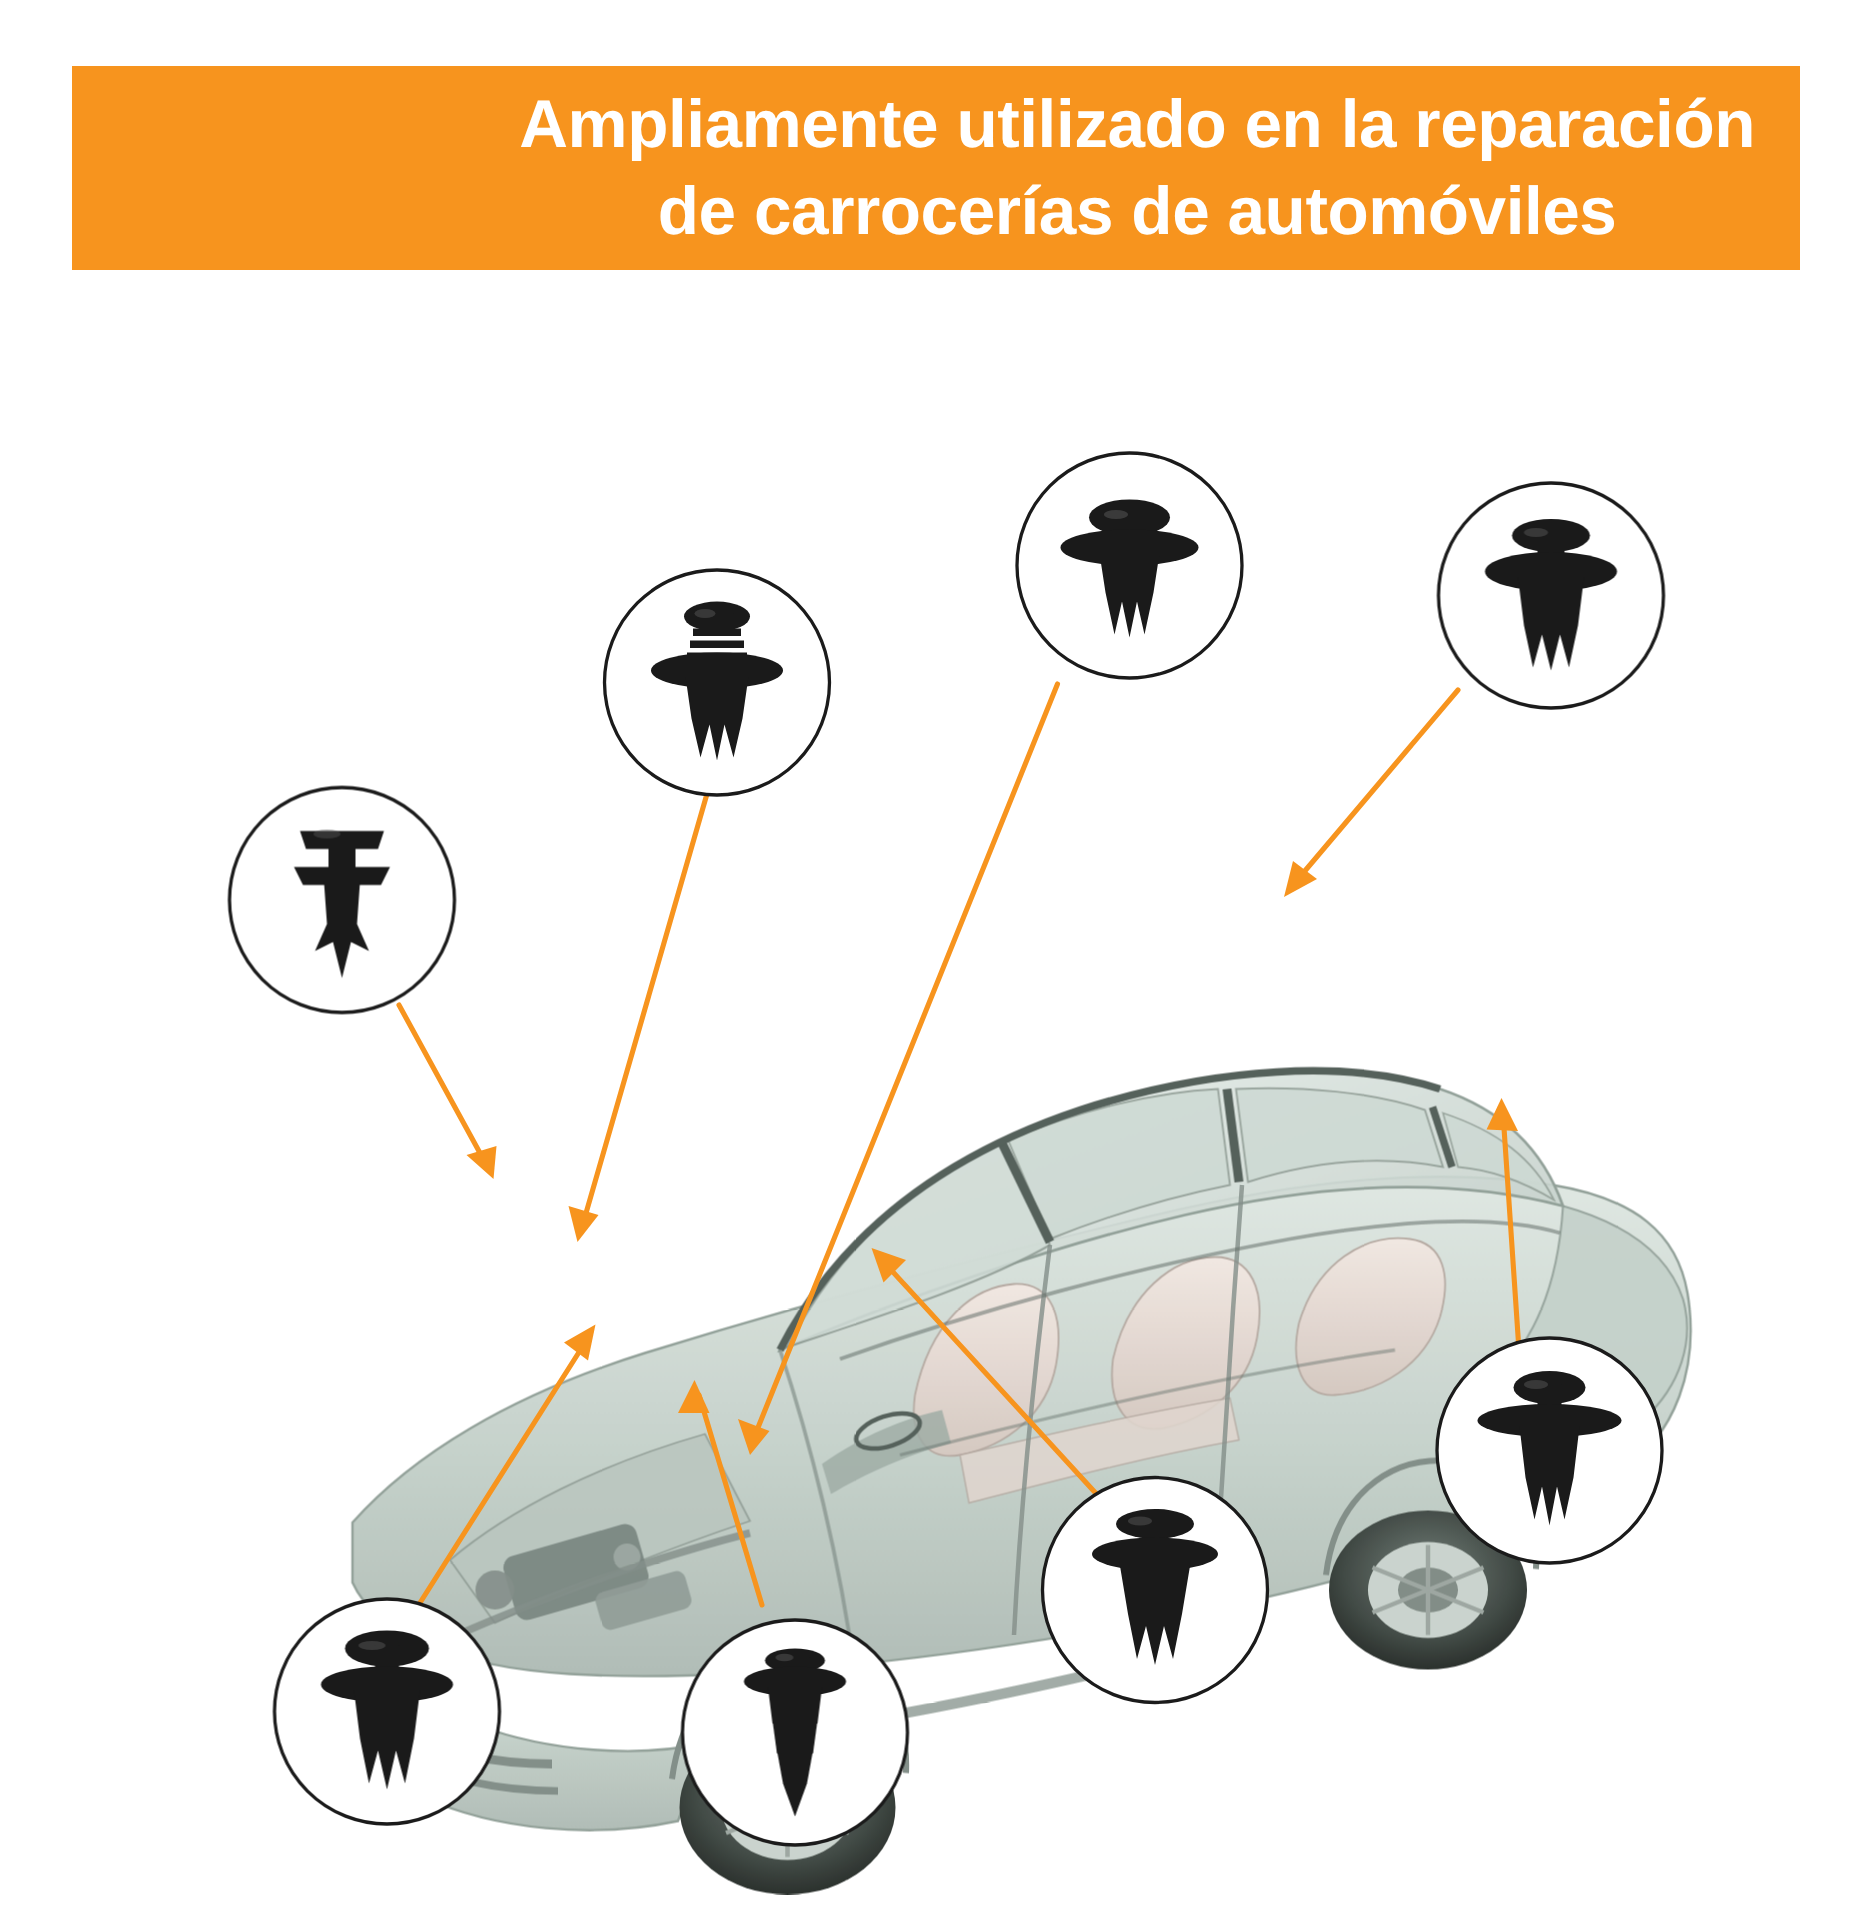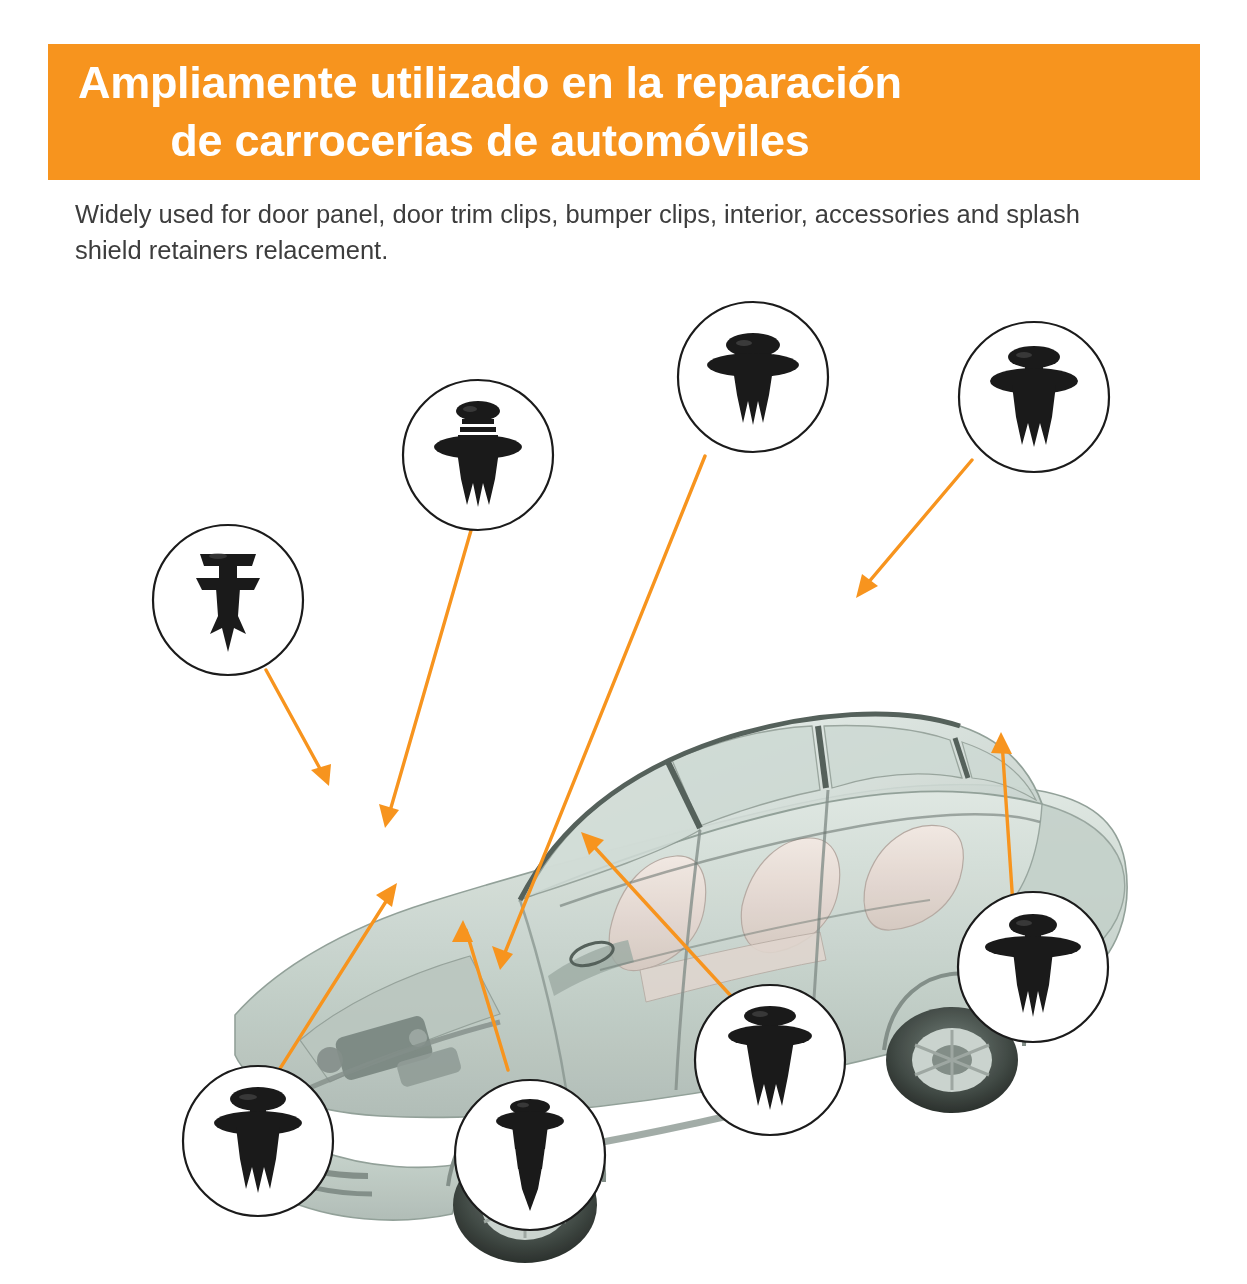--- a/index.html
+++ b/index.html
@@ -23,21 +23,21 @@
 
   
   .banner {
     position: absolute;
     left: 48px;
     top: 44px;
     width: 1152px;
     height: 136px;
     background: #f7941e;
     display: flex;
-    align-items: flex-start;
+    align-items: flex-end;
     justify-content: center;
     flex-direction: column;
     box-sizing: border-box;
     padding: 0 30px;
   }
   .banner-title {
     color: #ffffff;
     font-size: 45px;
     font-weight: bold;
     line-height: 1.28;
@@ -91,21 +91,20 @@
 </head>
 <body>
 
 <div class="page">
 
   <div class="banner">
     <div class="banner-title">Ampliamente utilizado en la reparación
 de carrocerías de automóviles</div>
   </div>
 
-  <div class="subtitle">Widely used for door panel, door trim clips, bumper clips, interior, accessories and splash shield retainers relacement.</div>
 
   <div class="illustration">
     <svg width="1247" height="1010" viewBox="0 0 1247 1010" xmlns="http://www.w3.org/2000/svg">
 
       <defs>
         <linearGradient id="carBody" x1="0" y1="0" x2="0" y2="1">
           <stop offset="0%" stop-color="#dfe7e2"></stop>
           <stop offset="45%" stop-color="#c9d5ce"></stop>
           <stop offset="100%" stop-color="#aebbb4"></stop>
         </linearGradient>

